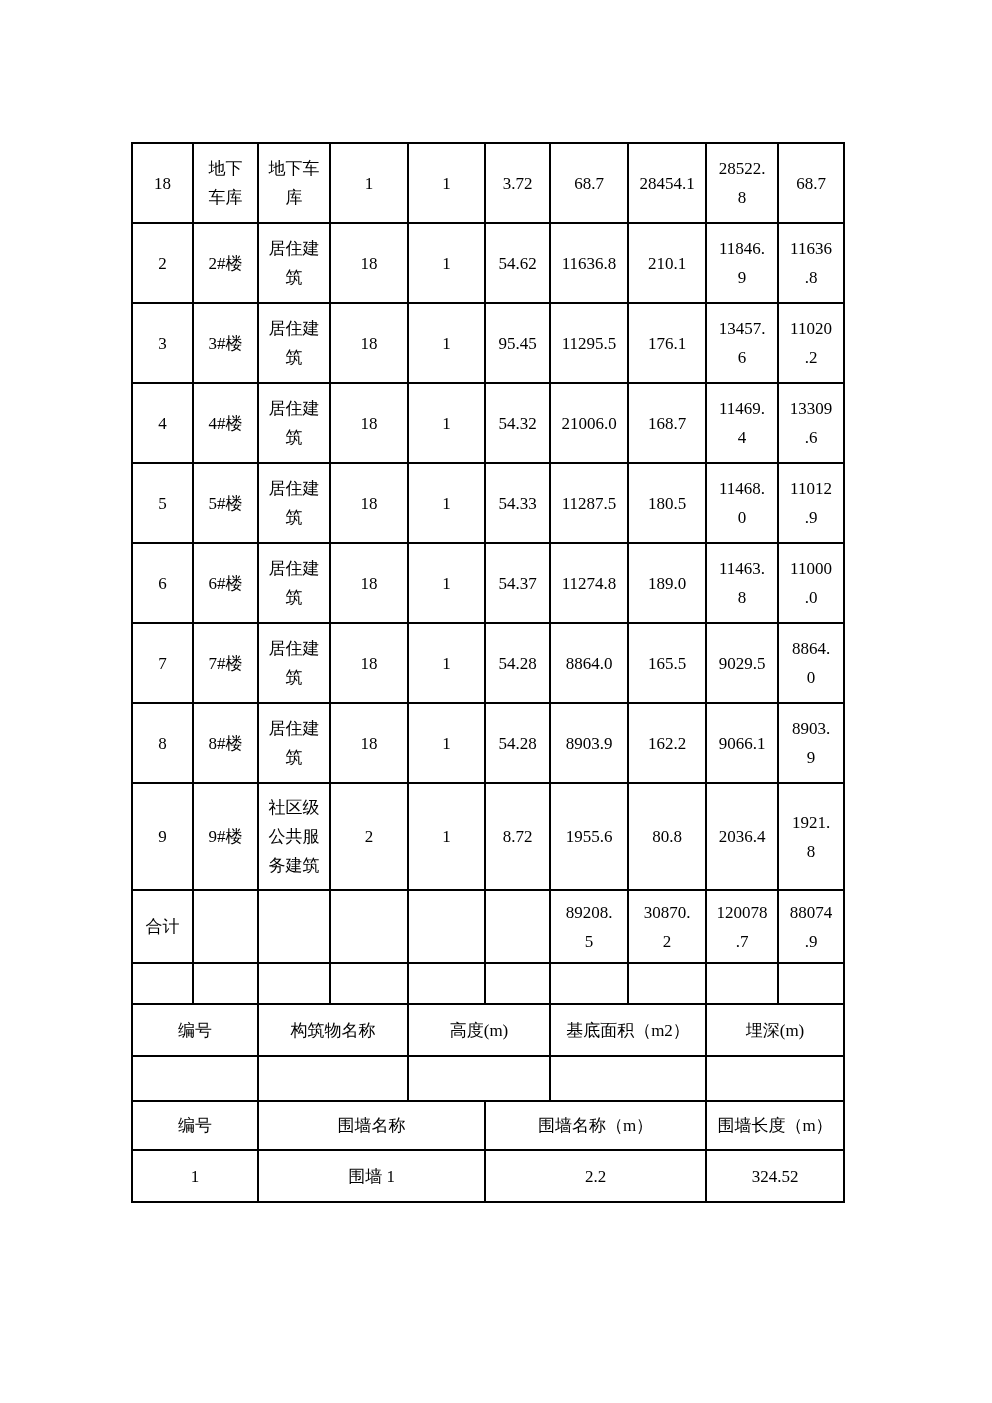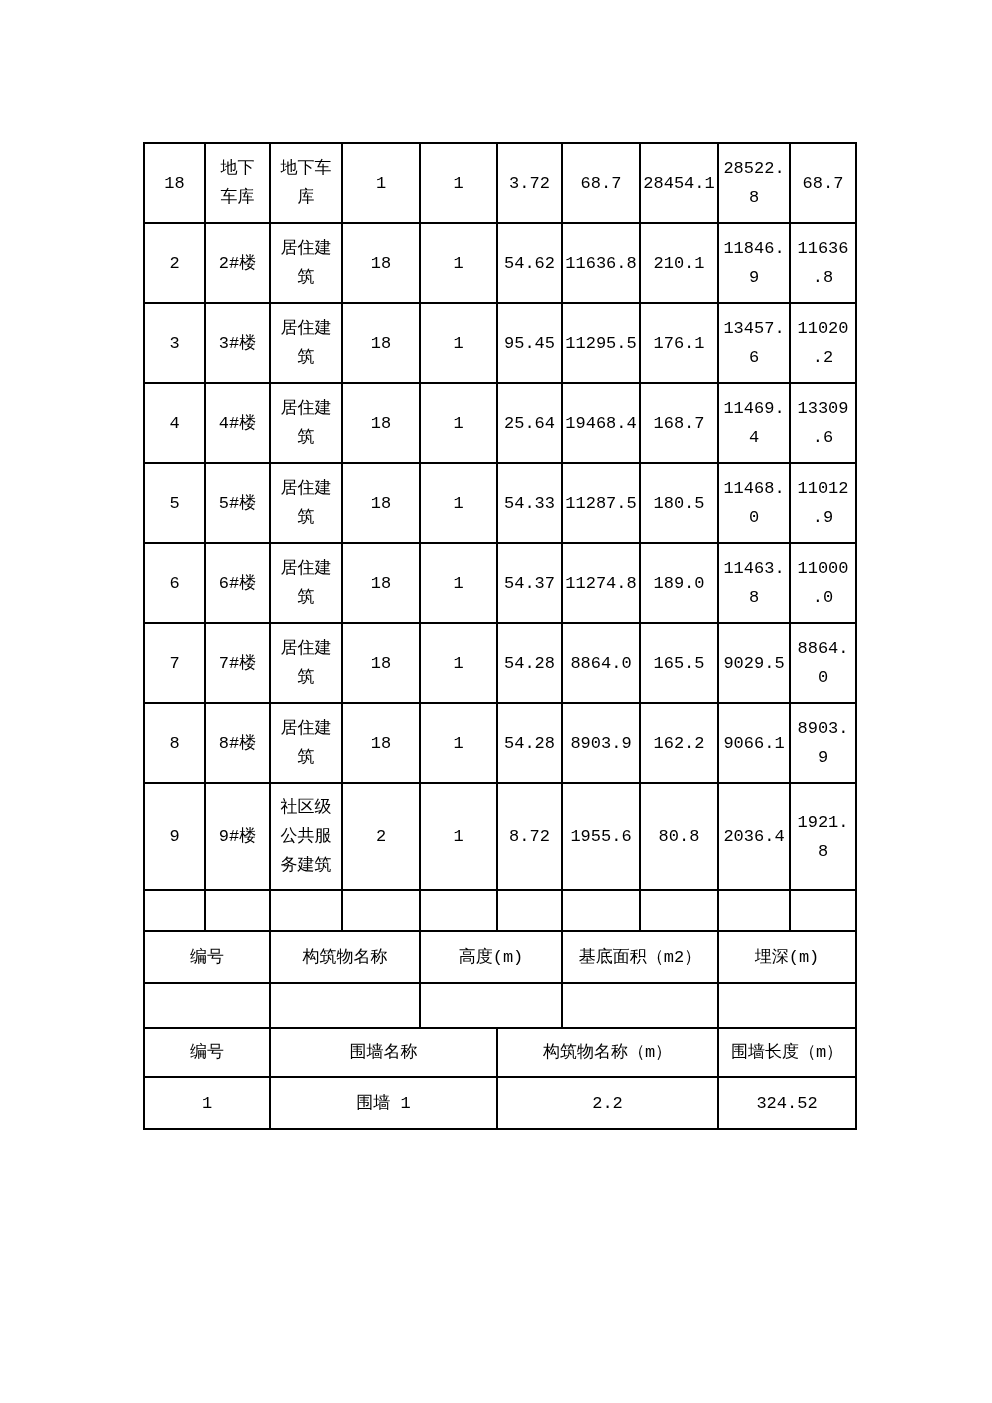--- a/index.html
+++ b/index.html
@@ -10,26 +10,25 @@
   .page {
     position: relative;
     width: 992px;
     height: 1403px;
     background: #ffffff;
     font-family: "Liberation Serif", "DejaVu Serif", serif;
     color: #000000;
   }
   table.doc-table {
     position: absolute;
-    left: 143px;
+    left: 131px;
     top: 142px;
     width: 712px;
     border-collapse: collapse;
     table-layout: fixed;
-    font-family: Liberation Mono, monospace;
   }
   table.doc-table td {
     border: 2px solid #000000;
     text-align: center;
     vertical-align: middle;
     font-size: 17px;
     line-height: 29px;
     padding: 0;
     white-space: pre-line;
     overflow: hidden;
@@ -105,22 +104,22 @@
         <td>11020
 .2</td>
       </tr>
       <tr class="h80">
         <td>4</td>
         <td>4#楼</td>
         <td>居住建
 筑</td>
         <td>18</td>
         <td>1</td>
-        <td>25.64</td>
-        <td>19468.4</td>
+        <td>54.32</td>
+        <td>21006.0</td>
         <td>168.7</td>
         <td>11469.
 4</td>
         <td>13309
 .6</td>
       </tr>
       <tr class="h80">
         <td>5</td>
         <td>5#楼</td>
         <td>居住建
@@ -186,20 +185,36 @@
 务建筑</td>
         <td>2</td>
         <td>1</td>
         <td>8.72</td>
         <td>1955.6</td>
         <td>80.8</td>
         <td>2036.4</td>
         <td>1921.
 8</td>
       </tr>
+      <tr class="h73">
+        <td>合计</td>
+        <td></td>
+        <td></td>
+        <td></td>
+        <td></td>
+        <td></td>
+        <td>89208.
+5</td>
+        <td>30870.
+2</td>
+        <td>120078
+.7</td>
+        <td>88074
+.9</td>
+      </tr>
       <tr class="h41">
         <td></td>
         <td></td>
         <td></td>
         <td></td>
         <td></td>
         <td></td>
         <td></td>
         <td></td>
         <td></td>
@@ -215,21 +230,21 @@
       <tr class="h45">
         <td colspan="2"></td>
         <td colspan="2"></td>
         <td colspan="2"></td>
         <td colspan="2"></td>
         <td colspan="2"></td>
       </tr>
       <tr class="h49">
         <td colspan="2">编号</td>
         <td colspan="3">围墙名称</td>
-        <td colspan="3">构筑物名称（m）</td>
+        <td colspan="3">围墙名称（m）</td>
         <td colspan="2">围墙长度（m）</td>
       </tr>
       <tr class="h52">
         <td colspan="2">1</td>
         <td colspan="3">围墙 1</td>
         <td colspan="3">2.2</td>
         <td colspan="2">324.52</td>
       </tr>
     </tbody>
   </table>

